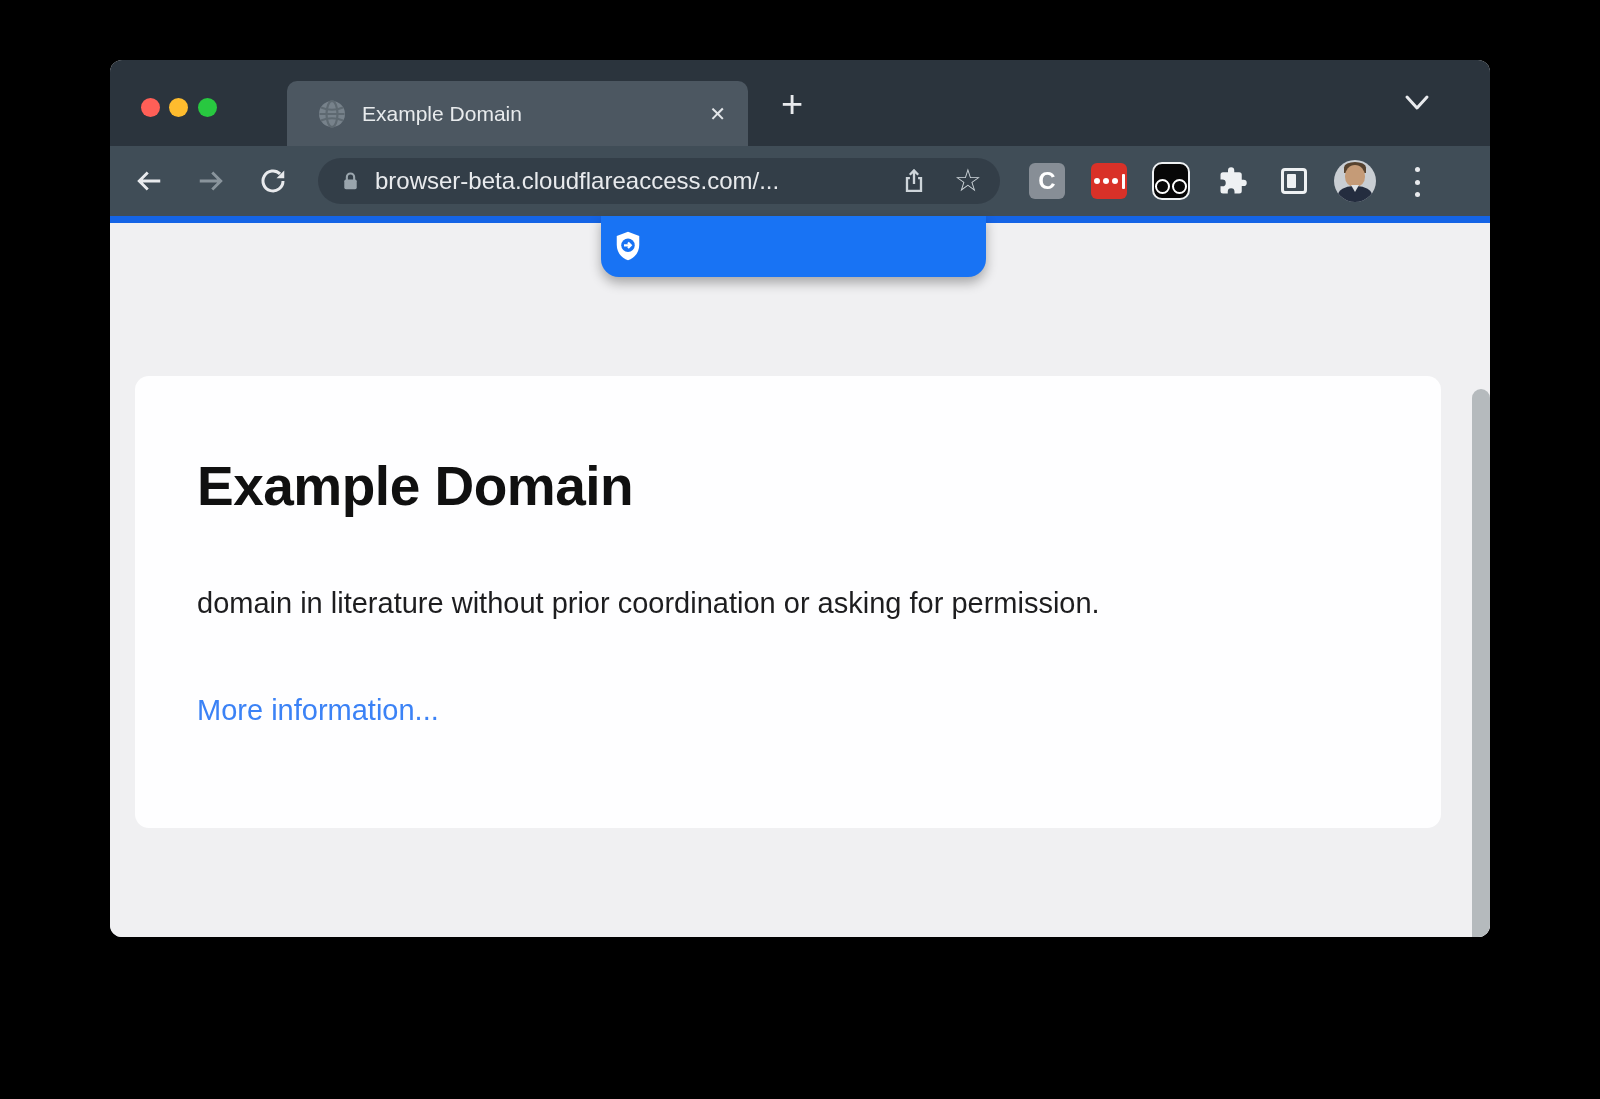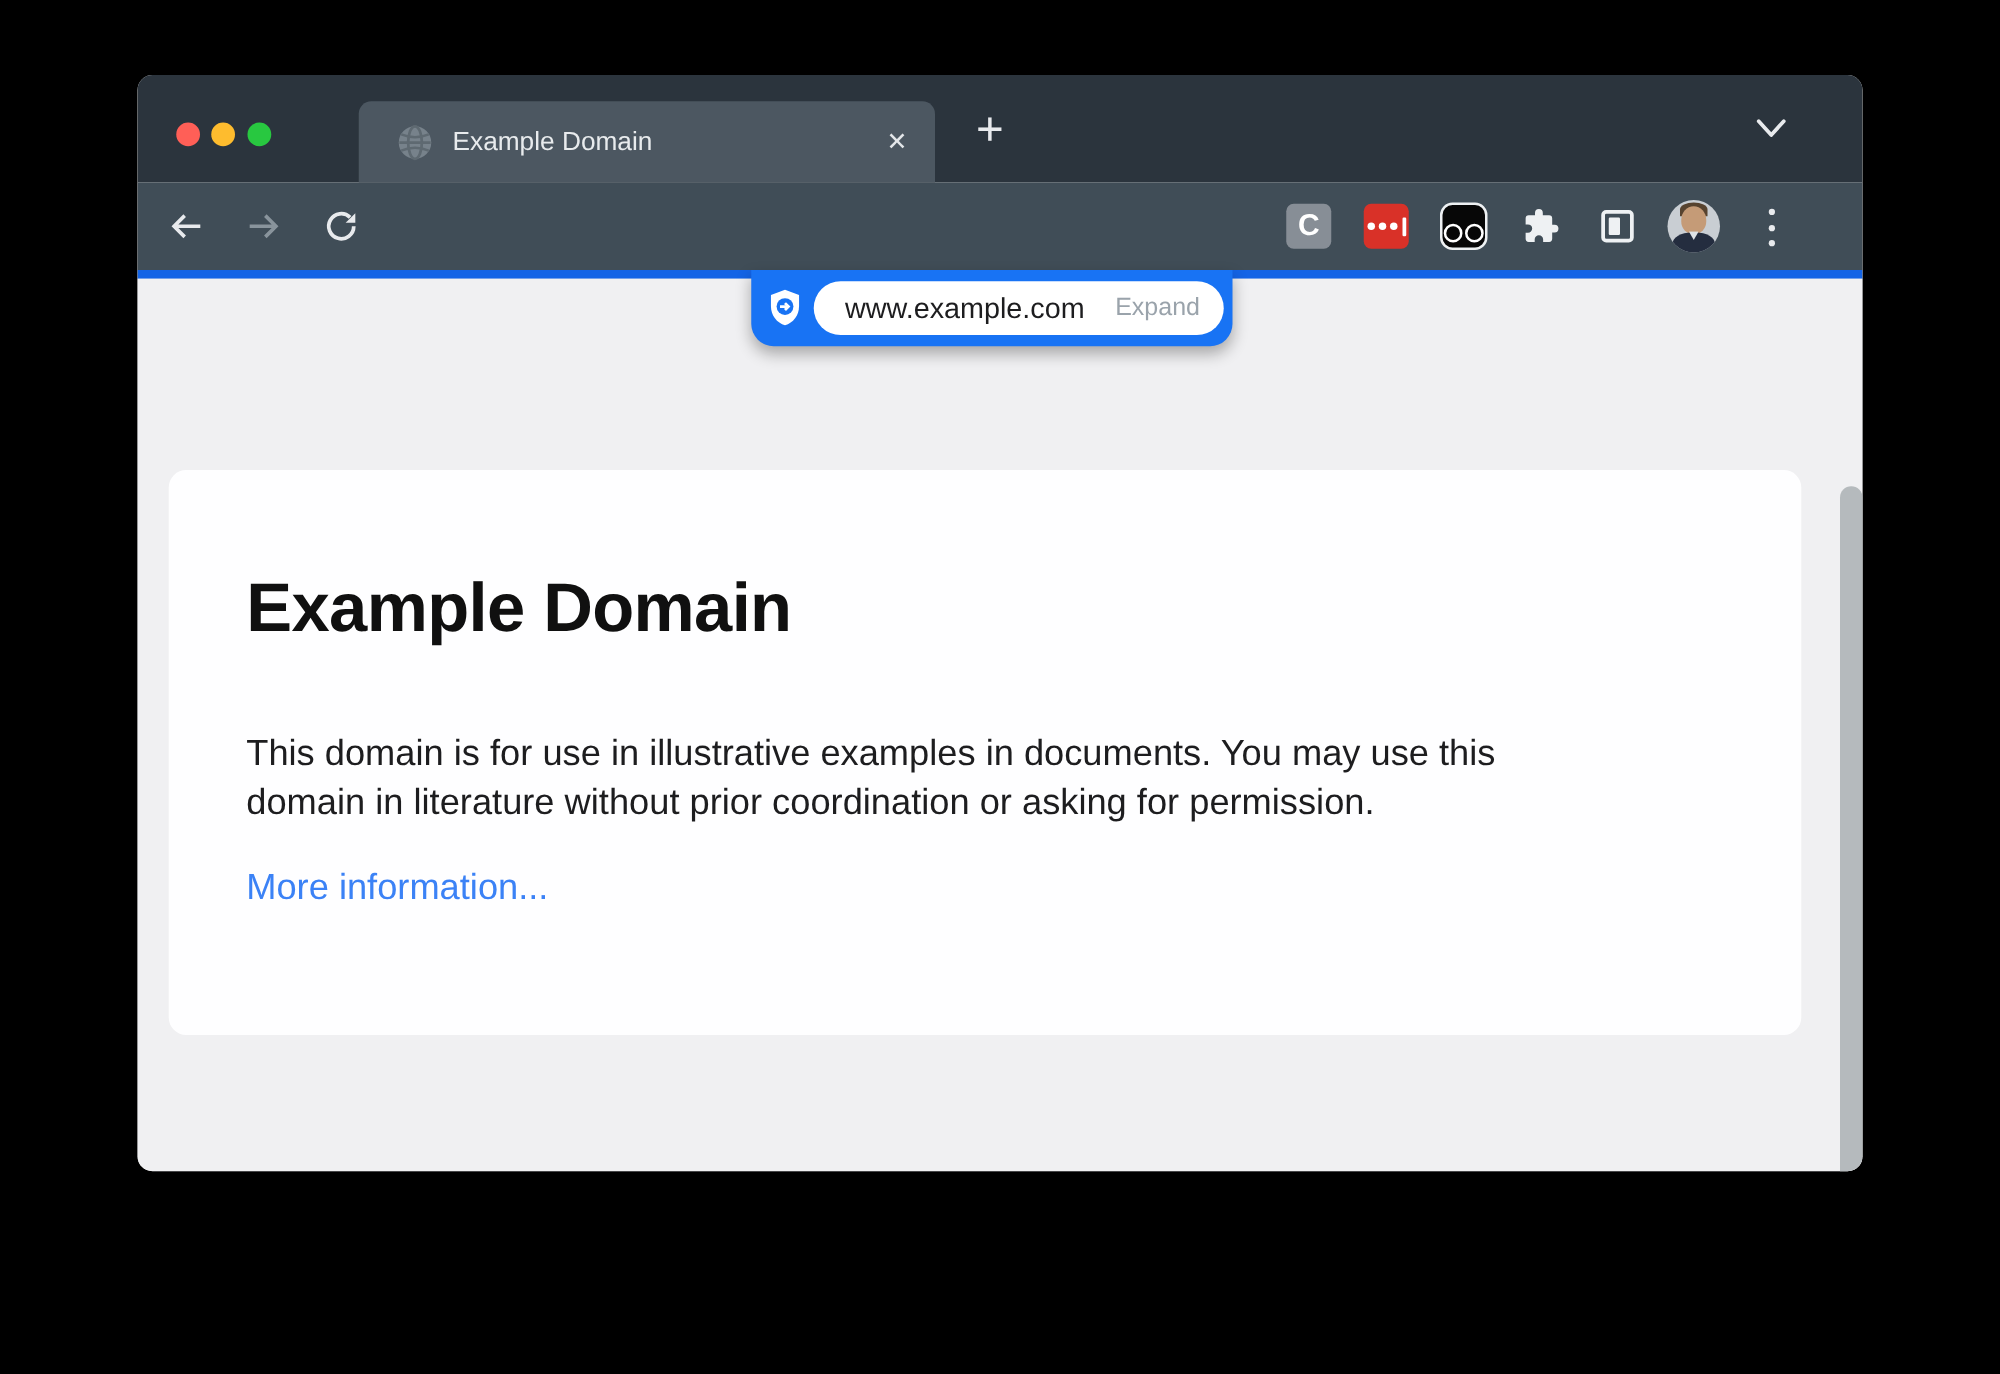--- a/index.html
+++ b/index.html
@@ -122,20 +122,32 @@
         <path d="M3 12h16.5 M13 5.2 19.8 12 13 18.8" fill="none" stroke="#89949c" stroke-width="2.3"></path>
       </svg>
     </div>
     <div class="nav-btn nav-reload">
       <svg width="30" height="30" viewBox="0 0 24 24">
         <path d="M20 12a8 8 0 1 1-2.34-5.66" fill="none" stroke="#e8eaed" stroke-width="2.4"></path>
         <polygon points="21,3.6 21,9.8 14.8,9.8" fill="#e8eaed"></polygon>
       </svg>
     </div>
 
+    <div class="urlbar">
+      <svg class="lock" viewBox="0 0 24 24">
+        <rect x="5.5" y="10" width="13" height="10" rx="1.8" fill="#9aa5ad"></rect>
+        <path d="M8.2 10.5V7.4a3.8 3.8 0 0 1 7.6 0v3.1" fill="none" stroke="#9aa5ad" stroke-width="2.2"></path>
+      </svg>
+      <span class="url-text">browser-beta.cloudflareaccess.com/...</span>
+      <svg class="in-url share" viewBox="0 0 24 24">
+        <path d="M12 14.5V3.5 M8.4 6.6 12 3 15.6 6.6" fill="none" stroke="#ced5da" stroke-width="2"></path>
+        <path d="M8.5 9.5H6v11h12v-11h-2.5" fill="none" stroke="#ced5da" stroke-width="2"></path>
+      </svg>
+      <span class="in-url star">☆</span>
+    </div>
 
     <div class="ext ext-c">C</div>
 
     <div class="ext ext-lp">
       <i class="dot"></i>
         <i class="dot"></i>
         <i class="dot"></i>
         <i class="bar"></i>
     </div>
 
@@ -165,34 +177,29 @@
         <i></i>
       </div>
   </div>
 
   <div class="blue-line"></div>
 
   <div class="content">
     <div class="card">
       <h1>Example Domain</h1>
       <div class="para">
-        <span>This domain is for use in illustrative examples in documents. You may use this</span>
         <span>domain in literature without prior coordination or asking for permission.</span>
       </div>
       <a class="more" href="#">More information...</a>
     </div>
     <div class="scroll-thumb"></div>
   </div>
 
   <div class="pill">
     <svg class="shield" viewBox="0 0 24 26">
       <path d="M12 1.2 21 4.6v7c0 6.2-3.8 10.7-9 12.4-5.2-1.7-9-6.2-9-12.4v-7Z" fill="#ffffff"></path>
       <circle cx="12" cy="12" r="5.4" fill="#1873f4"></circle>
       <line x1="8.8" y1="12" x2="13.6" y2="12" stroke="#ffffff" stroke-width="1.8"></line>
       <polyline points="12,9.8 14.2,12 12,14.2" fill="none" stroke="#ffffff" stroke-width="1.8"></polyline>
     </svg>
-    <div class="inner">
-      <span class="domain">www.example.com</span>
-      <span class="expand">Expand</span>
-    </div>
   </div>
 
 </div>
 
 </body></html>

